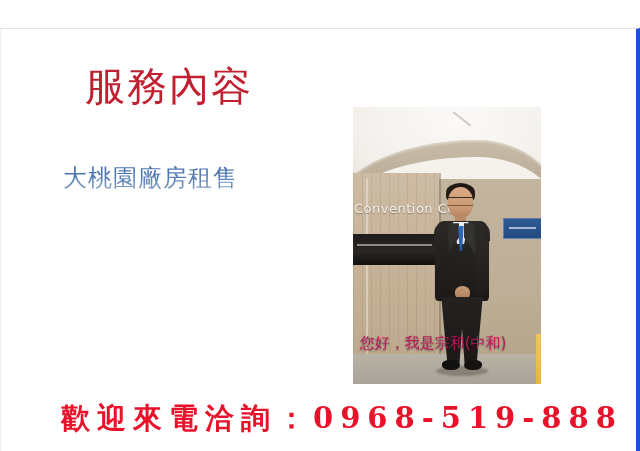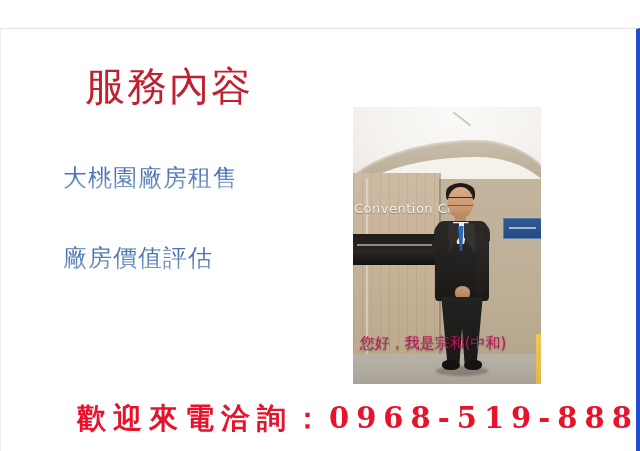--- a/index.html
+++ b/index.html
@@ -57,21 +57,21 @@
   .bullet-2 { top: 211px; }
   .bullet-3 { top: 291px; }
 
   .bullet-3 .emph {
     font-weight: 700;
   }
 
   
   .cta-line {
     position: absolute;
-    left: 76px;
+    left: 60px;
     top: 372px;
     font-size: 29px;
     line-height: 34px;
     letter-spacing: 7px;
     font-weight: 700;
     color: #e8122a;
     white-space: nowrap;
     font-family: "DejaVu Serif", "Liberation Serif", serif;
   }
 
@@ -412,21 +412,20 @@
 </style>
 </head>
 <body>
 
 <div id="slide">
 
   <div class="slide-title">服務內容</div>
 
   <div class="bullet bullet-1">大桃園廠房租售</div>
 
-  <div class="bullet bullet-2">廠房價值評估</div>
 
 
   <div id="photo">
     <div class="ph-ceiling"></div>
     <div class="ph-ceiling-line"></div>
     <div class="ph-cornice"></div>
     <div class="ph-cornice-mask"></div>
     <div class="ph-wall-left"></div>
     <div class="ph-wall-left-edge"></div>
     <div class="ph-wall-back"></div>

